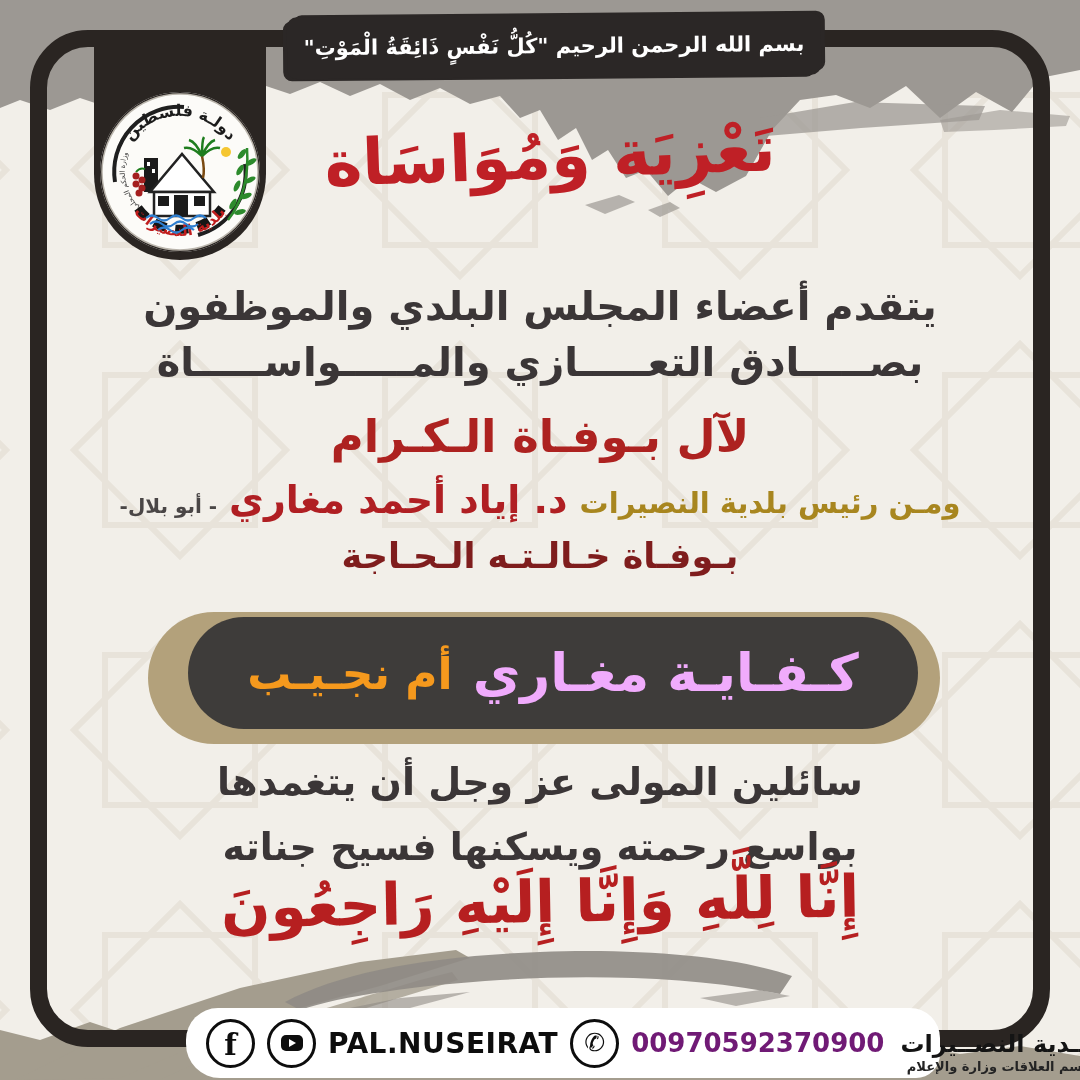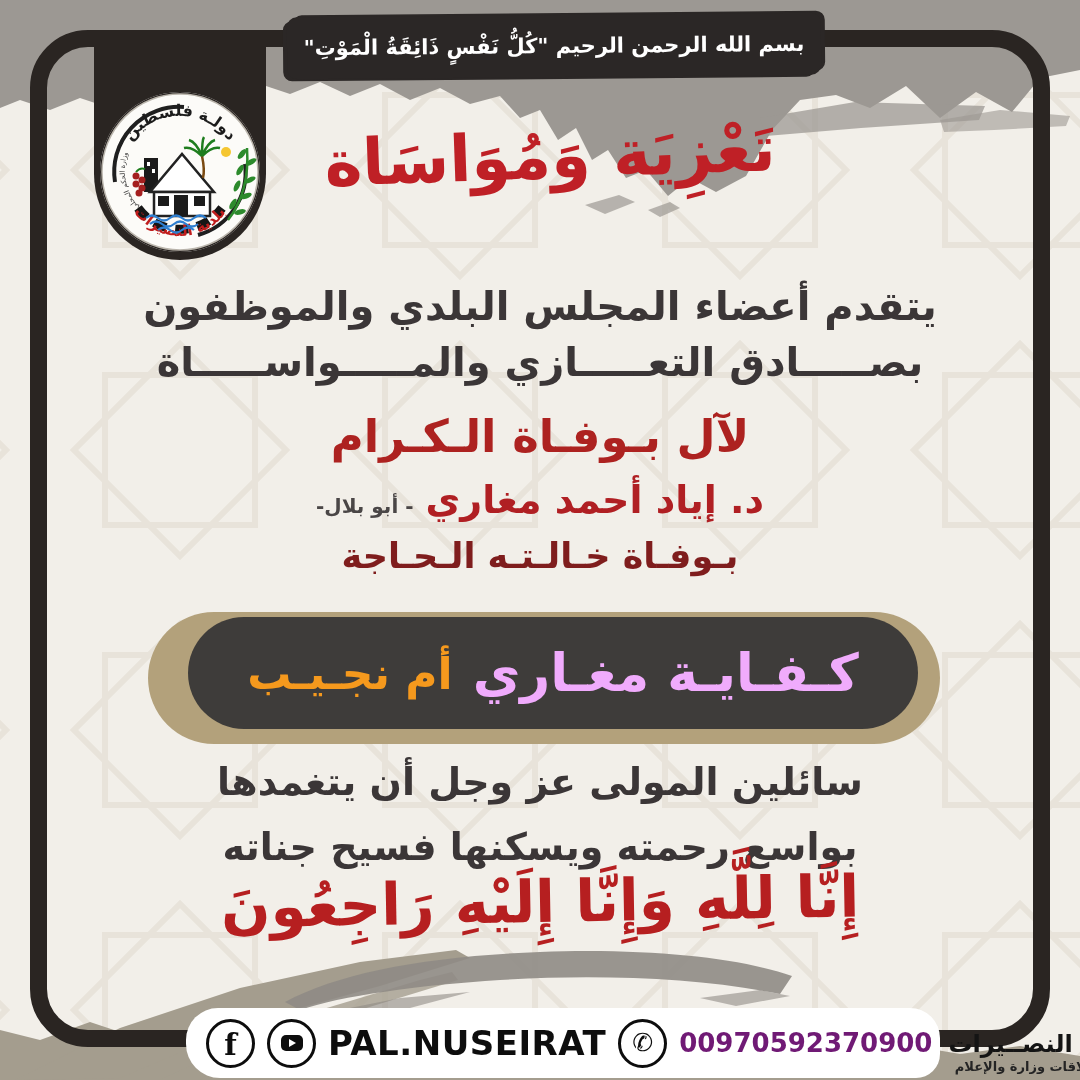--- a/index.html
+++ b/index.html
@@ -73,21 +73,21 @@
     width:43px;height:43px;border:3.5px solid #0d0d0d;border-radius:50%;flex:0 0 auto;
     display:flex;align-items:center;justify-content:center;color:#0d0d0d;background:#fff;
   }
   .fb-glyph{font-family:"DejaVu Serif",serif;font-size:29px;font-weight:bold;margin-top:3px;}
   .yt-box{width:22px;height:16px;background:#0d0d0d;border-radius:5px;position:relative;}
   .yt-box::after{
     content:"";position:absolute;left:8px;top:4px;width:0;height:0;
     border-left:7px solid #fff;border-top:4px solid transparent;border-bottom:4px solid transparent;
   }
   .wa-glyph{font-size:25px;font-weight:bold;margin-top:-2px;}
-  .handle{font-size:34px;font-weight:bold;color:#0d0d0d;letter-spacing:.5px;white-space:nowrap;}
+  .handle{font-size:28px;font-weight:bold;color:#0d0d0d;letter-spacing:.5px;white-space:nowrap;}
   .phone{font-size:26px;font-weight:bold;color:#701a75;white-space:nowrap;}
   .org-block{margin-left:auto;text-align:center;direction:rtl;padding-left:4px;}
   .org{font-size:24px;font-weight:bold;color:#141414;line-height:1.15;white-space:nowrap;margin-top:19px;}
   .dept{font-size:13px;font-weight:bold;color:#242424;white-space:nowrap;}
 </style>
 </head>
 <body>
 
 <div class="poster">
 
@@ -190,20 +190,21 @@
     <span>بسم الله الرحمن الرحيم "كُلُّ نَفْسٍ ذَائِقَةُ الْمَوْتِ"</span>
   </div>
 
   <div class="title">تَعْزِيَة وَمُوَاسَاة</div>
 
   <div class="txt l1">يتقدم أعضاء المجلس البلدي والموظفون</div>
   <div class="txt l2">بصـــــادق التعـــــازي والمـــــواســـــاة</div>
   <div class="txt family">لآل بـوفـاة الـكـرام</div>
 
   <div class="txt mayor">
+    <span class="mayor-prefix">ومـن رئيس بلدية النصيرات</span>
     <span class="mayor-name">د. إياد أحمد مغاري</span>
     <span class="mayor-kunya">- أبو بلال-</span>
   </div>
 
   <div class="txt relation">بـوفـاة خـالـتـه الـحـاجة</div>
 
   <div class="pill">
     <div class="pill-inner">
       <span class="deceased-name">كـفـايـة مغـاري</span>
       <span class="deceased-kunya">أم نجـيـب</span>

